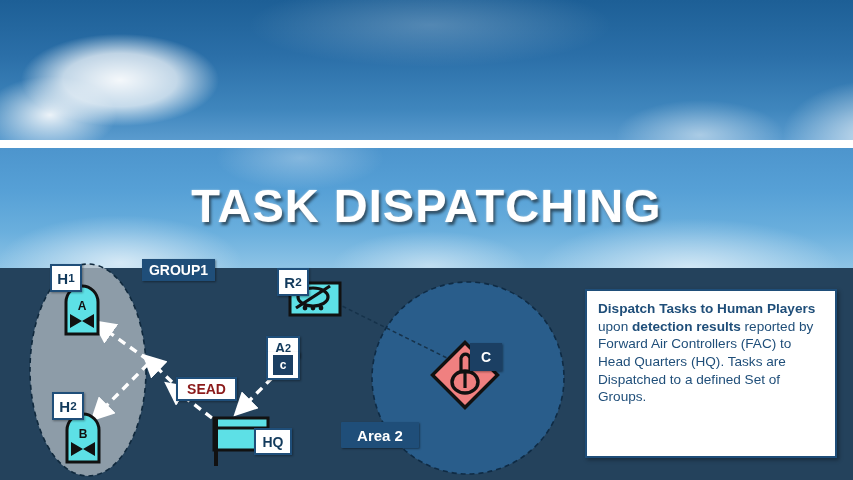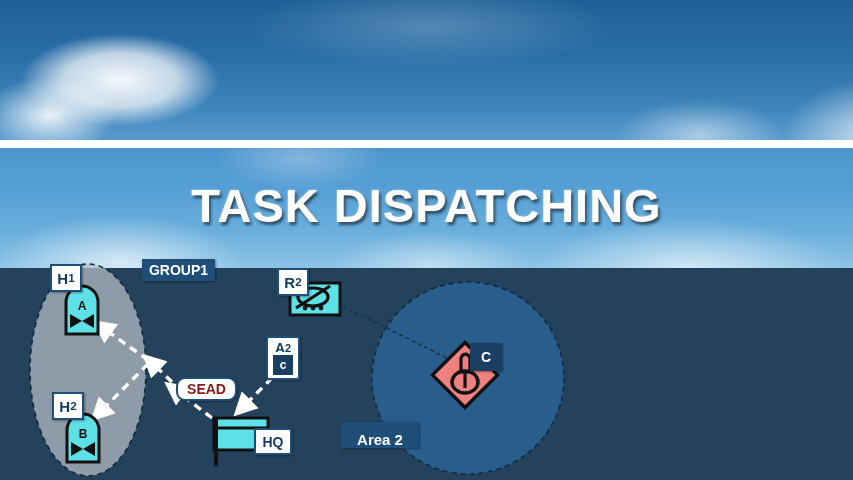--- a/index.html
+++ b/index.html
@@ -66,22 +66,22 @@
   .lbl-blue{
     position:absolute;background:#1f4e79;color:#ffffff;font-weight:bold;
     display:flex;align-items:center;justify-content:center;
     box-shadow:1px 1px 2px rgba(0,0,0,.4);
   }
 
   #lbl-h1{left:50px;top:264px;width:28px;height:24px;font-size:15px;}
   #lbl-h2{left:52px;top:392px;width:28px;height:24px;font-size:15px;}
   #lbl-r2{left:277px;top:268px;width:28px;height:24px;font-size:15px;}
   #lbl-group1{left:98px;top:259px;width:73px;height:22px;font-size:14px;margin-left:44px;}
-  #lbl-area2{left:341px;top:422px;width:78px;height:26px;font-size:15px;border-radius:1px;align-items:flex-end;}
-  #lbl-sead{left:176px;top:377px;width:57px;height:20px;font-size:14px;color:#8b1a1a;border-radius:9px;}
+  #lbl-area2{left:341px;top:422px;width:78px;height:26px;font-size:15px;border-radius:1px;}
+  #lbl-sead{left:176px;top:377px;width:57px;height:20px;font-size:14px;color:#8b1a1a;}
   #lbl-hq{left:254px;top:428px;width:34px;height:23px;font-size:14px;text-align:center;}
   #lbl-a2{left:266px;top:336px;width:30px;height:20px;font-size:14px;border-bottom:none;}
   #box-a2{position:absolute;left:266px;top:352px;width:30px;height:26px;
           background:#ffffff;border:2px solid #1f4e79;border-top:none;
           display:flex;align-items:center;justify-content:center;
           box-shadow:1px 1px 2px rgba(0,0,0,.35);}
   #box-a2 .unit{width:20px;height:20px;background:#1b3f63;color:#ffffff;
           font-size:12px;font-weight:bold;display:flex;align-items:center;justify-content:center;}
   #lbl-c{position:absolute;left:470px;top:343px;width:32px;height:28px;background:#1b3f63;
          color:#ffffff;font-size:14px;font-weight:bold;
@@ -194,14 +194,17 @@
   <div class="lbl" id="lbl-a2">
     <span>A</span>
       <span class="sub">2</span>
   </div>
   <div id="box-a2">
     <span class="unit">c</span>
   </div>
 
   <div id="lbl-c">C</div>
 
+  <div id="infobox">
+    <b>Dispatch Tasks to Human Players</b><span> upon </span><b>detection results</b><span> reported by Forward Air Controllers (FAC) to Head Quarters (HQ). Tasks are Dispatched to a defined Set of Groups.</span>
+  </div>
 
 </div>
 
 </body></html>

